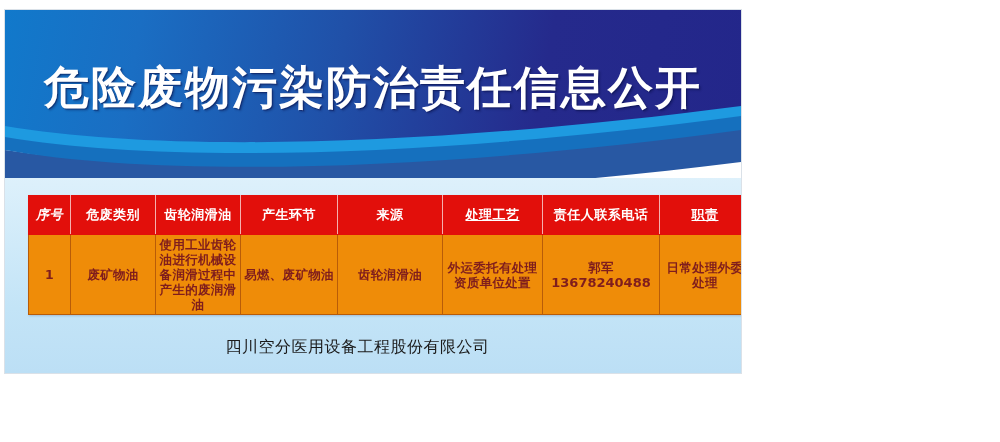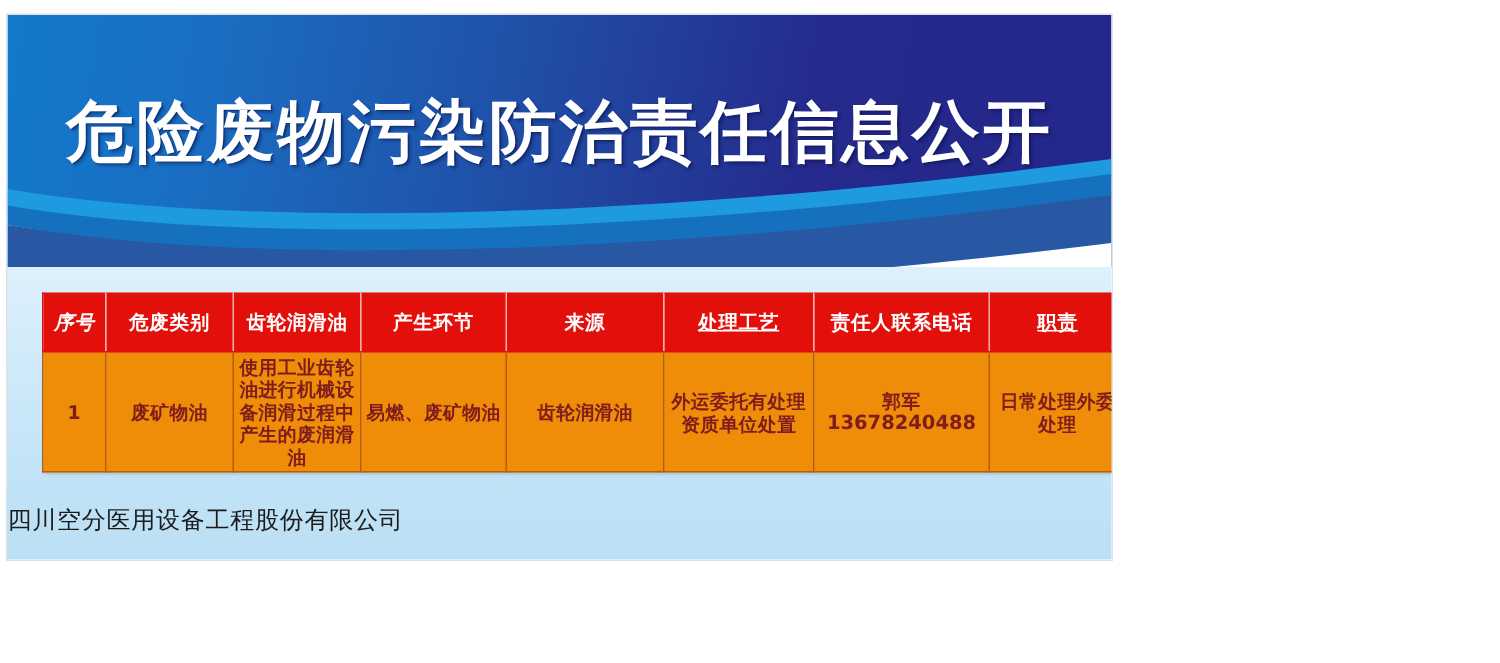--- a/index.html
+++ b/index.html
@@ -117,21 +117,21 @@
   .col-proc  { width: 95px; text-decoration: underline; }
   .col-phone { width: 112px; }
   .col-duty  { width: 86px; text-decoration: underline; }
 
   
   #company-name {
     position: absolute;
     left: 0;
     top: 327px;
     width: 711px;
-    text-align: left;
+    text-align: center;
     padding-right: 6px;
     box-sizing: border-box;
     font-size: 16px;
     color: #1b1b1b;
     letter-spacing: 0.5px;
     font-family: "DejaVu Sans", "Liberation Sans", sans-serif;
   }
 </style>
 </head>
 <body>

